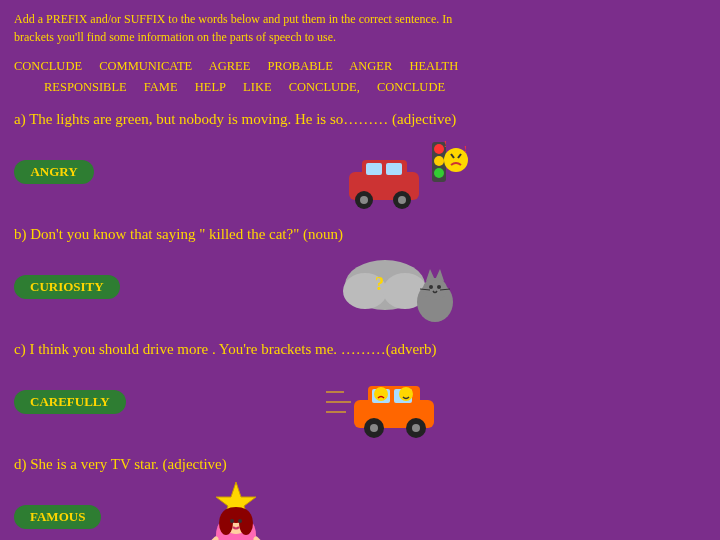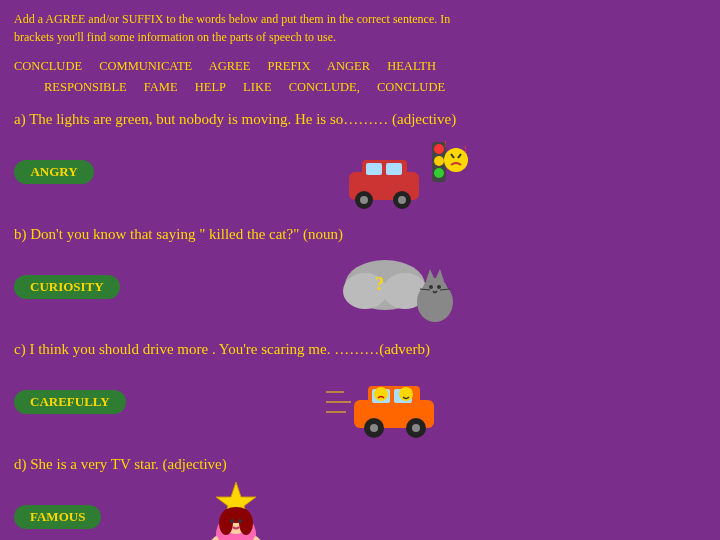--- a/index.html
+++ b/index.html
@@ -63,30 +63,30 @@
       min-width: 80px;
       text-align: center;
     }
   </style>
 </head>
 <body>
 
 <div class="container">
 
   <div class="instructions">
-    <span>Add a AGREE and/or SUFFIX to the words below and put them in the correct sentence. In</span><br>
+    <span>Add a PREFIX and/or SUFFIX to the words below and put them in the correct sentence. In</span><br>
     <span>brackets you'll find some information on the parts of speech to use.</span>
   </div>
 
   <div class="word-list">
     <div>
       <span>CONCLUDE</span>
       <span>COMMUNICATE</span>
       <span>AGREE</span>
-      <span>PREFIX</span>
+      <span>PROBABLE</span>
       <span>ANGER</span>
       <span>HEALTH</span>
     </div>
     <div style="padding-left: 30px;">
       <span>RESPONSIBLE</span>
       <span>FAME</span>
       <span>HELP</span>
       <span>LIKE</span>
       <span>CONCLUDE,</span>
       <span>CONCLUDE</span>
@@ -153,21 +153,21 @@
 
         <line x1="90" y1="42" x2="100" y2="43" stroke="#333" stroke-width="1"></line>
         <line x1="110" y1="43" x2="120" y2="42" stroke="#333" stroke-width="1"></line>
 
         <text x="45" y="43" font-size="18" fill="#FFD700" font-weight="bold">?</text>
       </svg>
     </div>
   </div>
 
   <div class="question-block">
-    <div class="question-text">c) I think you should drive more . You're scaring me. ………(adverb)</div>
+    <div class="question-text">c) I think you should drive more . You're brackets me. ………(adverb)</div>
     <div class="answer-row">
       <div class="answer-badge">CAREFULLY</div>
 
       <svg width="130" height="80" viewBox="0 0 130 80" style="margin-left: 190px;">
         <rect x="0" y="0" width="130" height="80" fill="#7B2D8B"></rect>
 
         <line x1="0" y1="40" x2="25" y2="40" stroke="#FFD700" stroke-width="2" opacity="0.5"></line>
         <line x1="0" y1="50" x2="20" y2="50" stroke="#FFD700" stroke-width="2" opacity="0.5"></line>
         <line x1="0" y1="30" x2="18" y2="30" stroke="#FFD700" stroke-width="2" opacity="0.5"></line>
 

